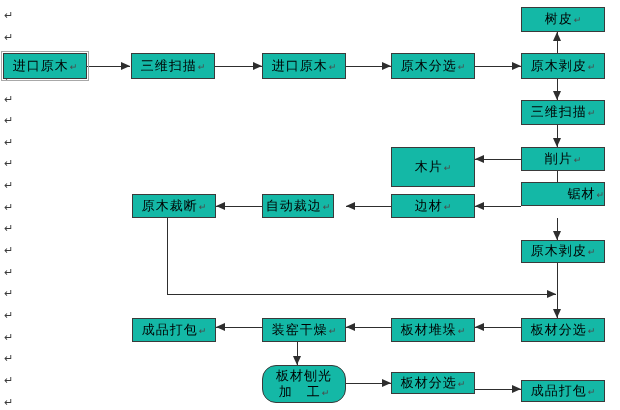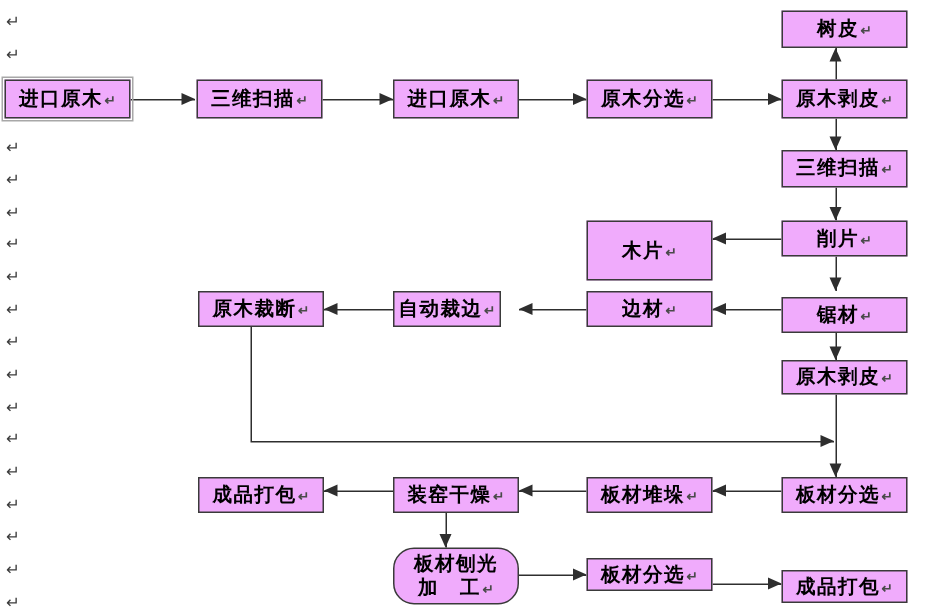--- a/index.html
+++ b/index.html
@@ -7,32 +7,31 @@
     position:relative;
     width:620px;height:410px;
     background:#ffffff;
     overflow:hidden;
     font-family:"Liberation Sans", sans-serif;
   }
   .flow-node{
     position:absolute;
     box-sizing:border-box;
     border:1px solid #3a3a3a;
-    background:#f0abfc;
+    background:#14b8a6;
     display:flex;
     flex-direction:column;
     align-items:center;
     justify-content:center;
     font-size:13px;
     color:#000;
     z-index:2;
     letter-spacing:1px;
     line-height:16px;
     white-space:pre;
-    font-weight:bold;
   }
   .flow-node.emphasized{
     outline:1px solid #a8a8a8;
     outline-offset:1px;
   }
   .node-line{display:flex;align-items:baseline;}
   .return-mark{
     font-size:9px;
     color:#4a4a4a;
     margin-left:1px;
@@ -98,21 +97,21 @@
       <div class="flow-arrow" style="left: 512px; top: 385px; border-top: 4px solid transparent; border-bottom: 4px solid transparent; border-left: 9px solid rgb(46, 46, 46);"></div>
       <div class="flow-node" style="left: 521px; top: 7px; width: 84px; height: 25px; border-color: rgb(58, 58, 58); color: rgb(0, 0, 0);"><div class="node-line"><span>树皮</span><span class="return-mark">↵</span></div></div>
       <div class="flow-node emphasized" style="left: 3px; top: 53px; width: 84px; height: 26px; border-color: rgb(58, 58, 58); color: rgb(0, 0, 0);"><div class="node-line"><span>进口原木</span><span class="return-mark">↵</span></div></div>
       <div class="flow-node" style="left: 131px; top: 53px; width: 84px; height: 26px; border-color: rgb(58, 58, 58); color: rgb(0, 0, 0);"><div class="node-line"><span>三维扫描</span><span class="return-mark">↵</span></div></div>
       <div class="flow-node" style="left: 262px; top: 53px; width: 84px; height: 26px; border-color: rgb(58, 58, 58); color: rgb(0, 0, 0);"><div class="node-line"><span>进口原木</span><span class="return-mark">↵</span></div></div>
       <div class="flow-node" style="left: 391px; top: 53px; width: 84px; height: 26px; border-color: rgb(58, 58, 58); color: rgb(0, 0, 0);"><div class="node-line"><span>原木分选</span><span class="return-mark">↵</span></div></div>
       <div class="flow-node" style="left: 521px; top: 53px; width: 84px; height: 26px; border-color: rgb(58, 58, 58); color: rgb(0, 0, 0);"><div class="node-line"><span>原木剥皮</span><span class="return-mark">↵</span></div></div>
       <div class="flow-node" style="left: 521px; top: 100px; width: 84px; height: 25px; border-color: rgb(58, 58, 58); color: rgb(0, 0, 0);"><div class="node-line"><span>三维扫描</span><span class="return-mark">↵</span></div></div>
       <div class="flow-node" style="left: 391px; top: 147px; width: 84px; height: 40px; border-color: rgb(58, 58, 58); color: rgb(0, 0, 0);"><div class="node-line"><span>木片</span><span class="return-mark">↵</span></div></div>
       <div class="flow-node" style="left: 521px; top: 147px; width: 84px; height: 24px; border-color: rgb(58, 58, 58); color: rgb(0, 0, 0);"><div class="node-line"><span>削片</span><span class="return-mark">↵</span></div></div>
-      <div class="flow-node" style="left: 521px; top: 198px; width: 84px; height: 24px; border-color: rgb(58, 58, 58); color: rgb(0, 0, 0);"><div class="node-line"><span>锯材</span><span class="return-mark">↵</span></div></div>
+      <div class="flow-node" style="left: 521px; top: 182px; width: 84px; height: 24px; border-color: rgb(58, 58, 58); color: rgb(0, 0, 0); align-items: flex-end;"><div class="node-line"><span>锯材</span><span class="return-mark">↵</span></div></div>
       <div class="flow-node" style="left: 391px; top: 194px; width: 84px; height: 24px; border-color: rgb(58, 58, 58); color: rgb(0, 0, 0);"><div class="node-line"><span>边材</span><span class="return-mark">↵</span></div></div>
       <div class="flow-node" style="left: 262px; top: 194px; width: 72px; height: 24px; border-color: rgb(58, 58, 58); color: rgb(0, 0, 0);"><div class="node-line"><span>自动裁边</span><span class="return-mark">↵</span></div></div>
       <div class="flow-node" style="left: 132px; top: 194px; width: 84px; height: 24px; border-color: rgb(58, 58, 58); color: rgb(0, 0, 0);"><div class="node-line"><span>原木裁断</span><span class="return-mark">↵</span></div></div>
       <div class="flow-node" style="left: 521px; top: 240px; width: 84px; height: 23px; border-color: rgb(58, 58, 58); color: rgb(0, 0, 0);"><div class="node-line"><span>原木剥皮</span><span class="return-mark">↵</span></div></div>
       <div class="flow-node" style="left: 521px; top: 318px; width: 84px; height: 24px; border-color: rgb(58, 58, 58); color: rgb(0, 0, 0);"><div class="node-line"><span>板材分选</span><span class="return-mark">↵</span></div></div>
       <div class="flow-node" style="left: 391px; top: 318px; width: 84px; height: 24px; border-color: rgb(58, 58, 58); color: rgb(0, 0, 0);"><div class="node-line"><span>板材堆垛</span><span class="return-mark">↵</span></div></div>
       <div class="flow-node" style="left: 262px; top: 318px; width: 84px; height: 24px; border-color: rgb(58, 58, 58); color: rgb(0, 0, 0);"><div class="node-line"><span>装窑干燥</span><span class="return-mark">↵</span></div></div>
       <div class="flow-node" style="left: 132px; top: 318px; width: 84px; height: 24px; border-color: rgb(58, 58, 58); color: rgb(0, 0, 0);"><div class="node-line"><span>成品打包</span><span class="return-mark">↵</span></div></div>
       <div class="flow-node" style="left: 262px; top: 365px; width: 84px; height: 38px; border-color: rgb(58, 58, 58); color: rgb(0, 0, 0); border-radius: 14px;"><div class="node-line"><span>板材刨光</span></div><div class="node-line"><span>加　工</span><span class="return-mark">↵</span></div></div>
       <div class="flow-node" style="left: 391px; top: 372px; width: 84px; height: 22px; border-color: rgb(58, 58, 58); color: rgb(0, 0, 0);"><div class="node-line"><span>板材分选</span><span class="return-mark">↵</span></div></div>

